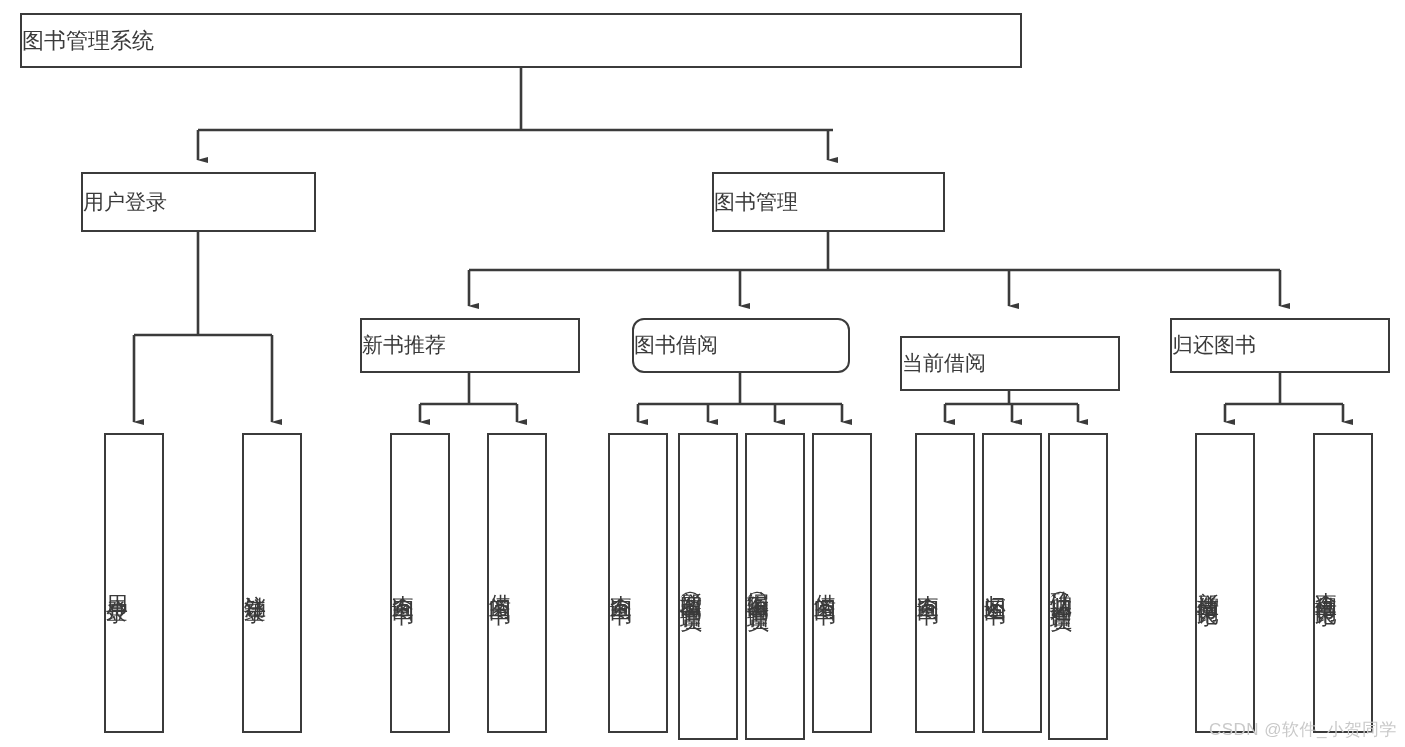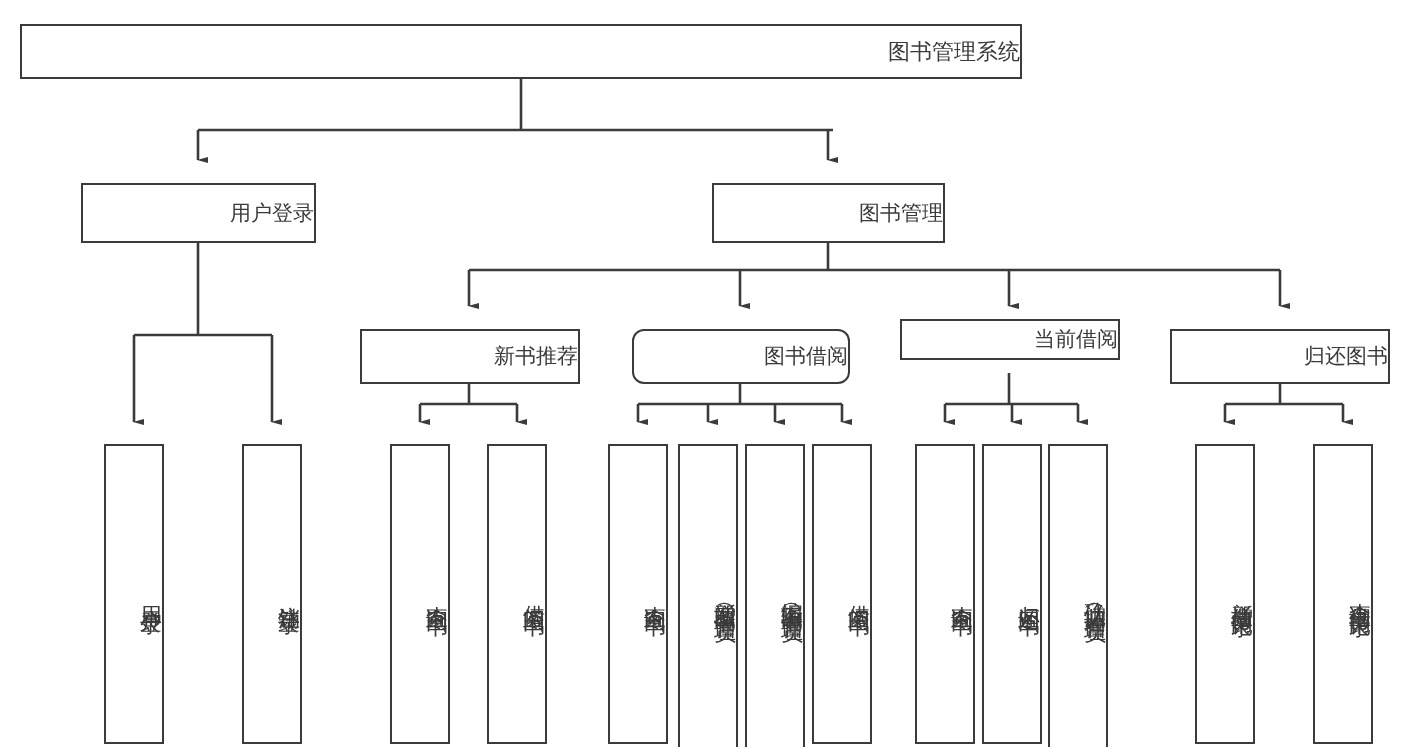--- a/index.html
+++ b/index.html
@@ -25,23 +25,22 @@
     height: 747px;
     pointer-events: none;
   }
   .node {
     position: absolute;
     box-sizing: border-box;
     background: #ffffff;
     border: 2px solid #3b3b3b;
     display: flex;
     align-items: center;
-    justify-content: flex-end;
+    justify-content: flex-start;
     color: #3a3a3a;
-    margin-top: 11px;
   }
   .node .lbl {
     display: block;
     text-align: center;
     line-height: 1.18;
   }
   
   .node-h .lbl {
     writing-mode: horizontal-tb;
     font-size: 21px;
@@ -138,21 +137,21 @@
   </div>
 
   <div class="node node-h" style="left:360px; top:318px; width:220px; height:55px;">
     <span class="lbl">新书推荐</span>
   </div>
 
   <div class="node node-h" style="left:632px; top:318px; width:218px; height:55px;border-radius:12px;">
     <span class="lbl">图书借阅</span>
   </div>
 
-  <div class="node node-h" style="left:900px; top:308px; width:220px; height:41px;">
+  <div class="node node-h" style="left:900px; top:336px; width:220px; height:55px;">
     <span class="lbl">当前借阅</span>
   </div>
 
   <div class="node node-h" style="left:1170px; top:318px; width:220px; height:55px;">
     <span class="lbl">归还图书</span>
   </div>
 
   <div class="node node-v" style="left:104px; top:433px; width:60px; height:300px;">
     <span class="lbl">用户登录</span>
   </div>
@@ -198,14 +197,15 @@
   </div>
 
   <div class="node node-v" style="left:1195px; top:433px; width:60px; height:300px;">
     <span class="lbl">新增借阅记录</span>
   </div>
 
   <div class="node node-v" style="left:1313px; top:433px; width:60px; height:300px;">
     <span class="lbl">查询借阅记录</span>
   </div>
 
+  <div class="watermark">CSDN @软件_小贺同学</div>
 
 </div>
 
 </body></html>

